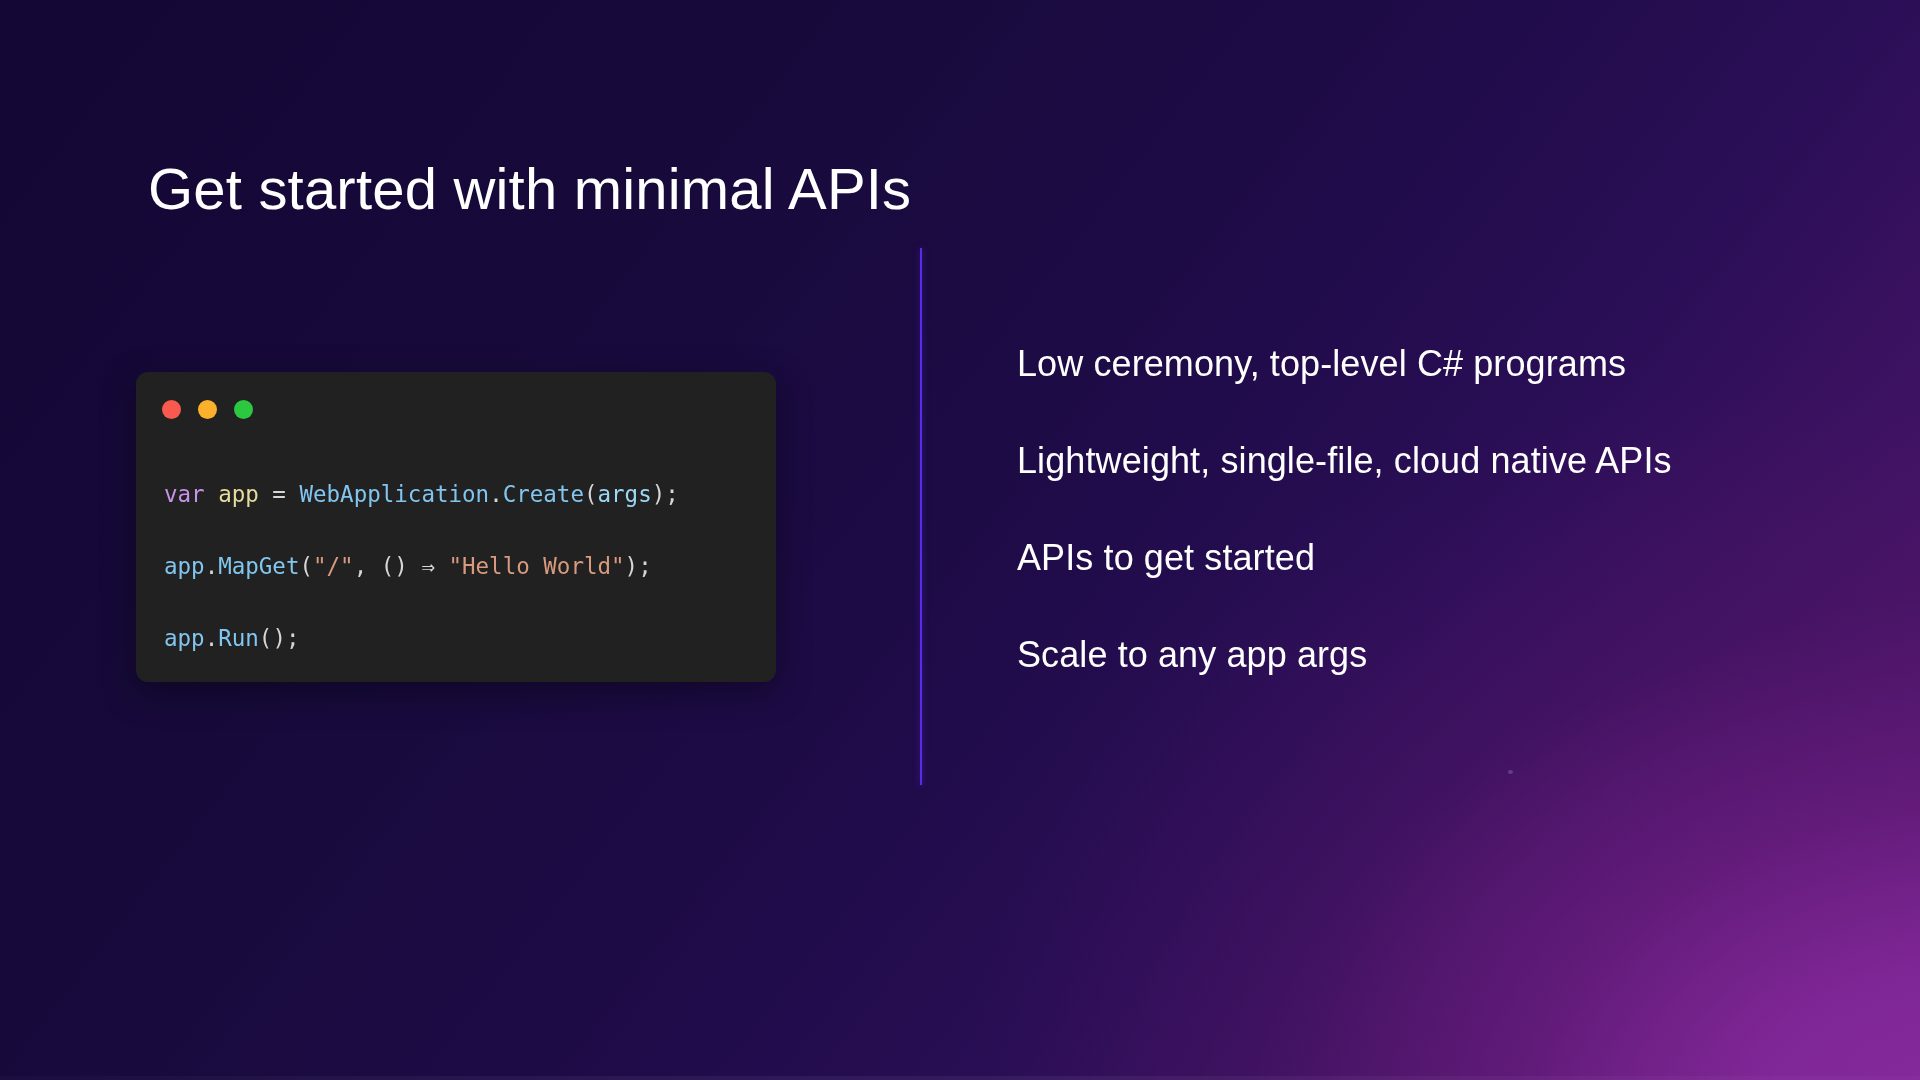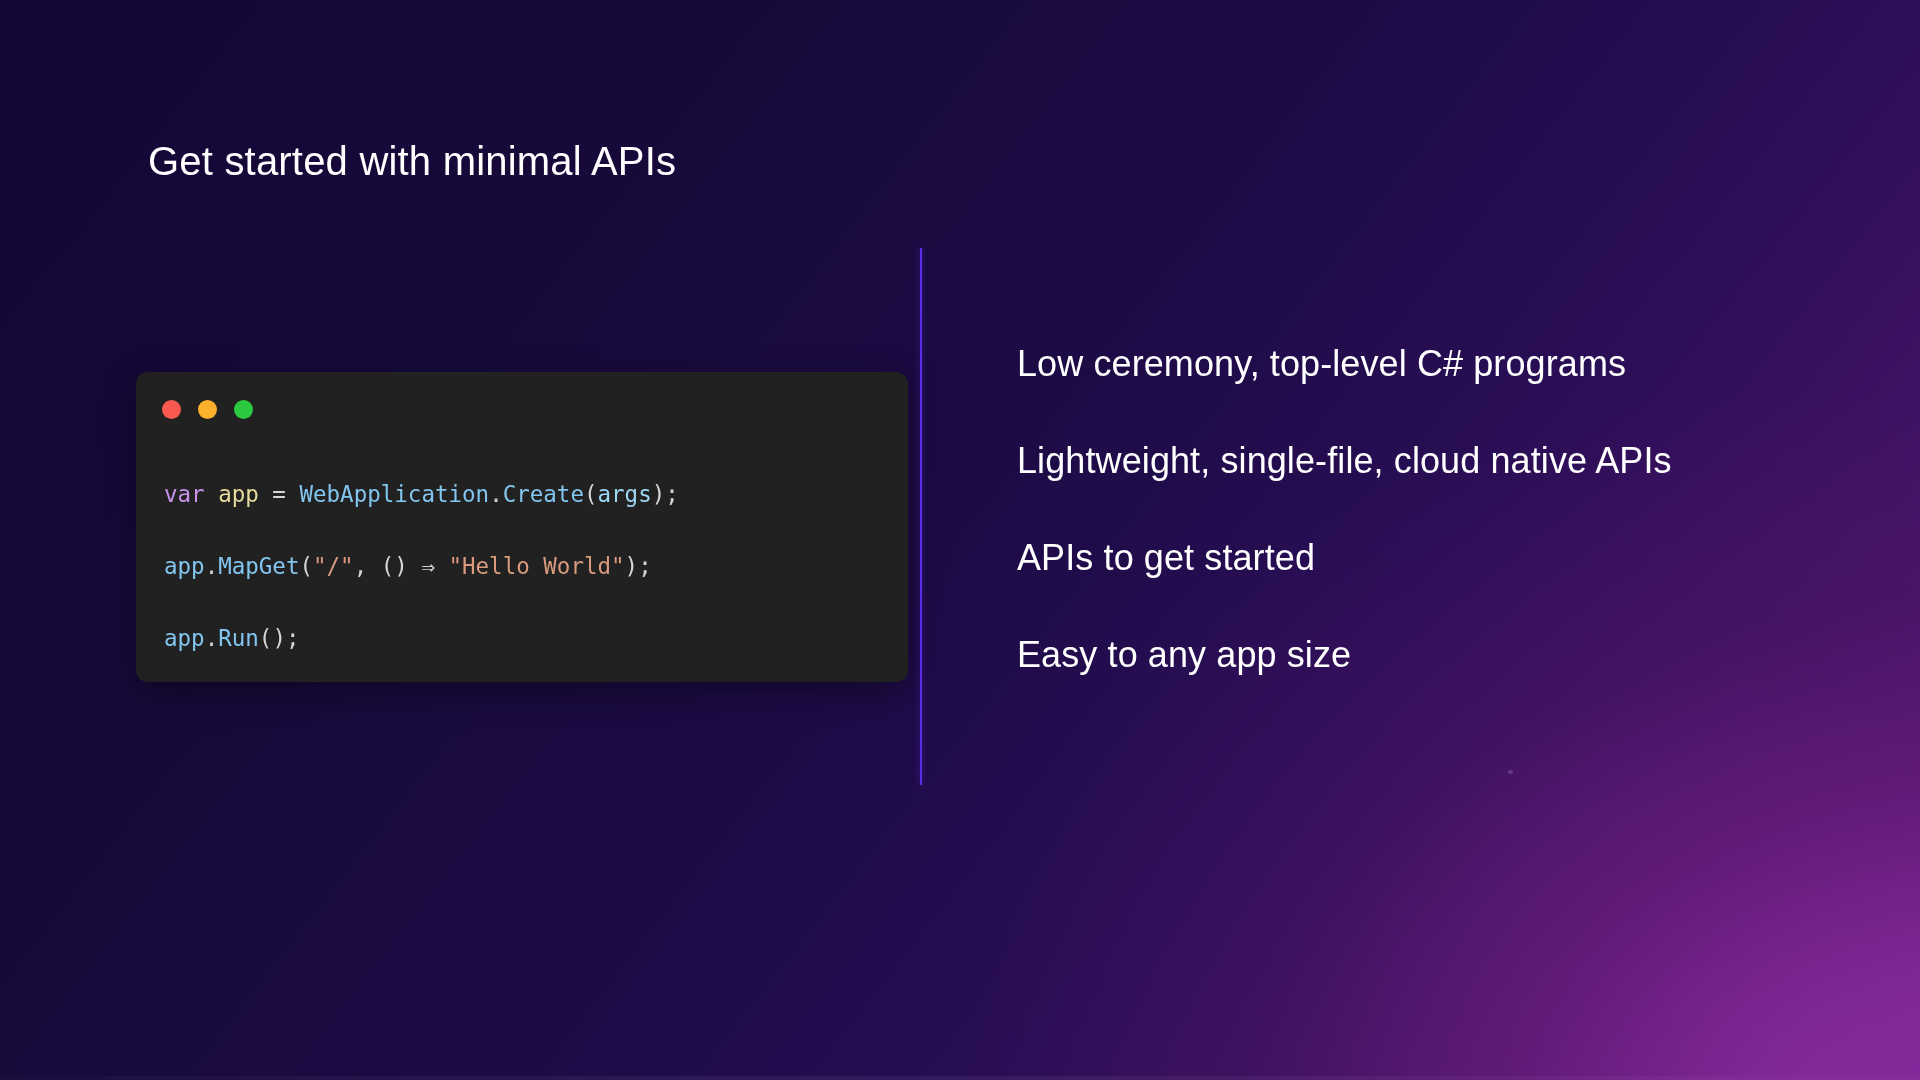--- a/index.html
+++ b/index.html
@@ -31,35 +31,35 @@
     width: 100%;
     height: 4px;
     background: linear-gradient(90deg, rgba(255,255,255,0.015) 0%, rgba(255,255,255,0.05) 28%, rgba(255,255,255,0.055) 55%, rgba(255,255,255,0.02) 100%);
     pointer-events: none;
   }
 
   
   #title {
     position: absolute;
     left: 148px;
-    top: 112px;
-    font-size: 40px;
+    top: 118px;
+    font-size: 58px;
     font-weight: 400;
     letter-spacing: 0.2px;
     color: #FFFFFF;
     line-height: 1.1;
     white-space: nowrap;
   }
 
   
   #code-window {
     position: absolute;
     left: 136px;
     top: 372px;
-    width: 772px;
+    width: 640px;
     height: 310px;
     background: #212121;
     border-radius: 12px;
     box-shadow: 0 10px 34px rgba(0,0,0,0.38);
     overflow: hidden;
   }
   #window-controls {
     position: absolute;
     left: 26px;
     top: 28px;
@@ -159,20 +159,20 @@
     <pre id="code-body"><span class="code-line"><span class="tok-kw" style="color: rgb(199, 146, 234);">var</span><span class="tok-punct"> </span><span class="tok-var" style="color: rgb(230, 219, 155);">app</span><span class="tok-punct" style="color: rgb(214, 214, 214);"> = </span><span class="tok-type" style="color: rgb(130, 198, 240);">WebApplication</span><span class="tok-punct" style="color: rgb(214, 214, 214);">.</span><span class="tok-id" style="color: rgb(130, 198, 240);">Create</span><span class="tok-punct" style="color: rgb(214, 214, 214);">(</span><span class="tok-arg" style="color: rgb(156, 215, 245);">args</span><span class="tok-punct" style="color: rgb(214, 214, 214);">)</span><span class="tok-punct" style="color: rgb(214, 214, 214);">;</span></span><span class="code-line"><span class="tok-var" style="color: rgb(130, 198, 240);">app</span><span class="tok-punct" style="color: rgb(214, 214, 214);">.</span><span class="tok-id" style="color: rgb(130, 198, 240);">MapGet</span><span class="tok-punct" style="color: rgb(214, 214, 214);">(</span><span class="tok-str" style="color: rgb(217, 154, 126);">"/"</span><span class="tok-punct" style="color: rgb(214, 214, 214);">, </span><span class="tok-punct" style="color: rgb(214, 214, 214);">()</span><span class="tok-arrow" style="color: rgb(214, 214, 214);"> ⇒ </span><span class="tok-str" style="color: rgb(217, 154, 126);">"Hello World"</span><span class="tok-punct" style="color: rgb(214, 214, 214);">)</span><span class="tok-punct" style="color: rgb(214, 214, 214);">;</span></span><span class="code-line"><span class="tok-var" style="color: rgb(130, 198, 240);">app</span><span class="tok-punct" style="color: rgb(214, 214, 214);">.</span><span class="tok-id" style="color: rgb(130, 198, 240);">Run</span><span class="tok-punct" style="color: rgb(214, 214, 214);">(</span><span class="tok-punct" style="color: rgb(214, 214, 214);">)</span><span class="tok-punct" style="color: rgb(214, 214, 214);">;</span></span></pre>
 
   </div>
 
   <div id="divider"></div>
 
   <div id="bullets">
       <div class="bullet">Low ceremony, top-level C# programs</div>
       <div class="bullet">Lightweight, single-file, cloud native APIs</div>
       <div class="bullet">APIs to get started</div>
-      <div class="bullet">Easy to any app size</div>
+      <div class="bullet">Scale to any app args</div>
     </div>
 
   <div id="speck"></div>
 
   <div id="bottom-strip"></div>
 
 </div>
 
 </body></html>

